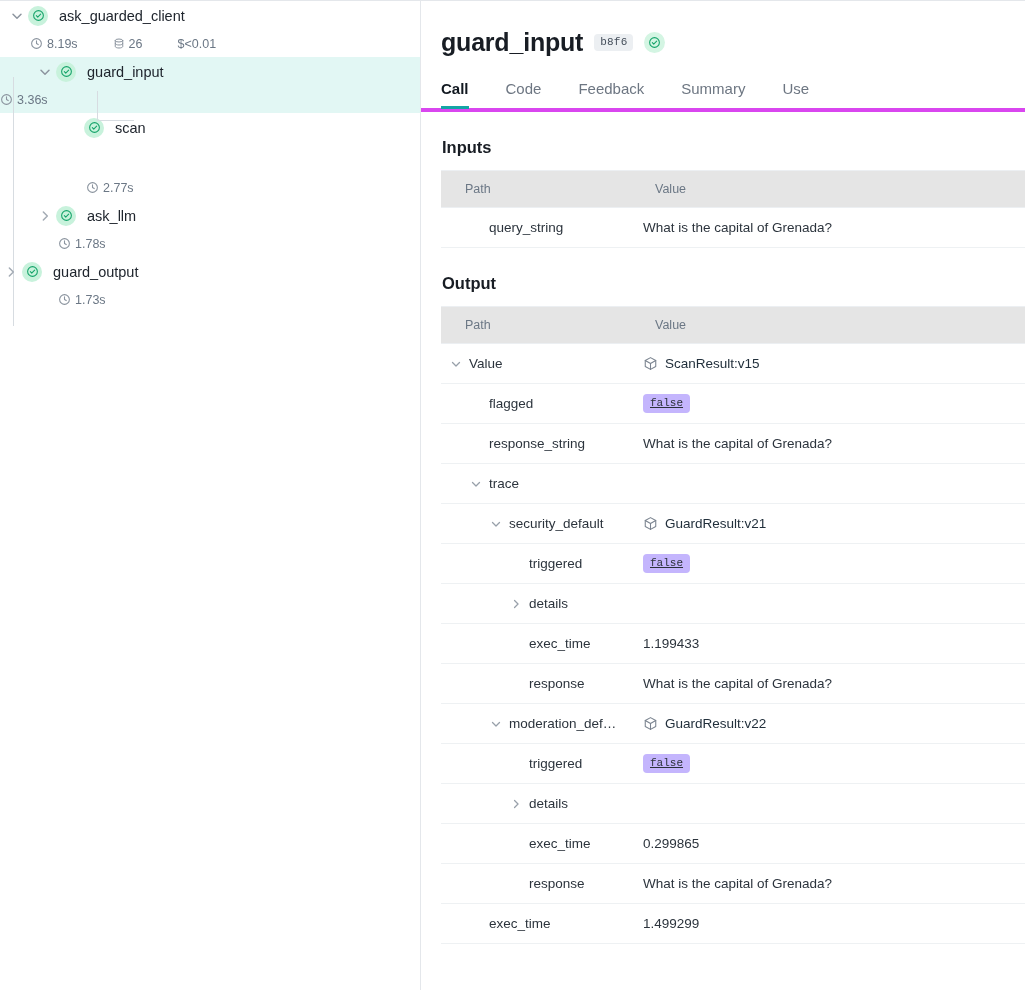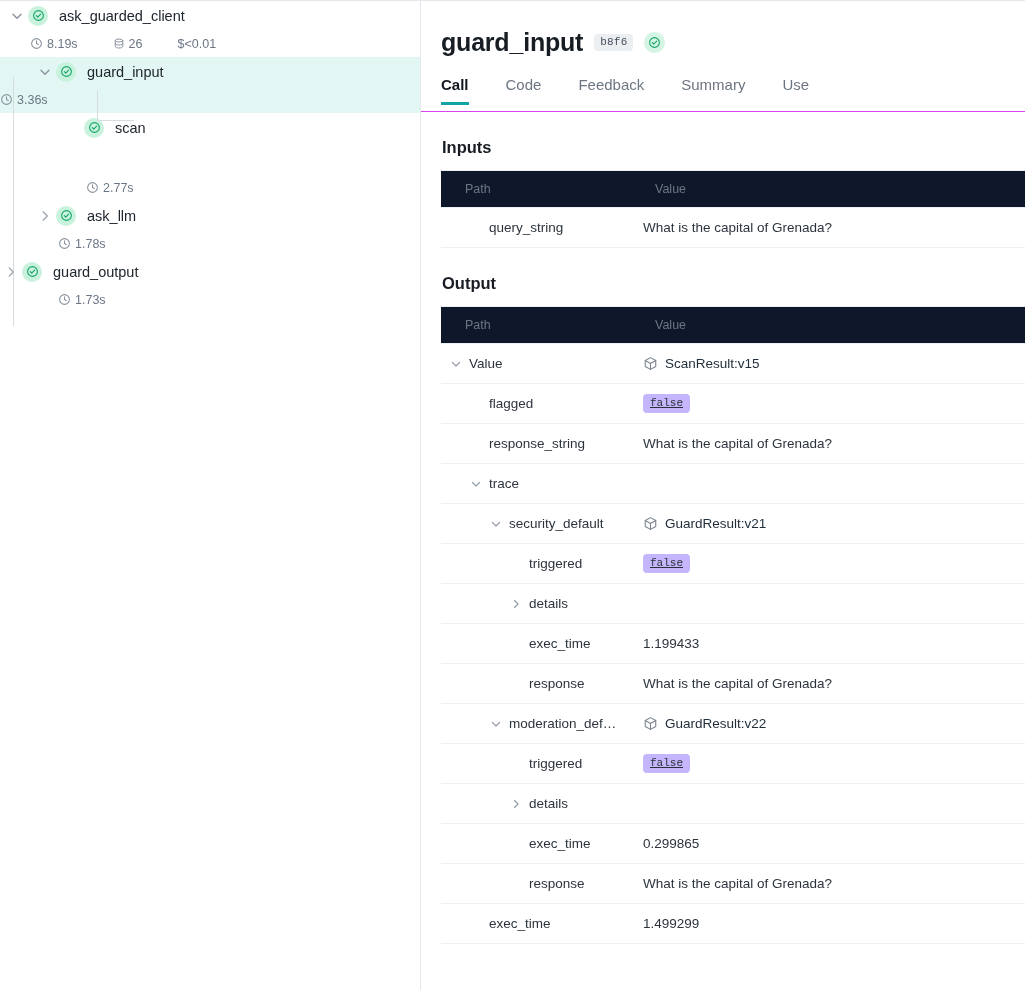--- a/index.html
+++ b/index.html
@@ -118,24 +118,24 @@
     letter-spacing: 0.2px;
   }
   .header-status {
     width: 21px; height: 21px;
     border-radius: 50%;
     background: #d4f5e3;
     display: flex; align-items: center; justify-content: center;
   }
   .tabs-wrap {
     margin-top: 10px;
-    border-bottom: 1px solid #d946ef;
+    border-bottom: 4px solid #d946ef;
     padding-left: 20px;
     display: flex;
-    align-items: center;
+    align-items: flex-end;
     height: 44px;
   }
   .tab {
     font-size: 15px;
     color: #6d7682;
     padding: 0 0 9px 0;
     margin-right: 37px;
     cursor: pointer;
     border-bottom: 3px solid transparent;
     position: relative;
@@ -155,21 +155,21 @@
     font-weight: bold;
     color: #181d24;
     margin: 26px 0 13px 1px;
   }
   table.kv {
     width: 604px;
     border-collapse: collapse;
     table-layout: fixed;
   }
   table.kv thead th {
-    background: #0f172a;
+    background: #e5e5e5;
     font-size: 12.5px;
     color: #6b7785;
     font-weight: normal;
     text-align: left;
     padding: 11px 0 11px 0;
     border-top: 1px solid #eceff2;
     border-bottom: 1px solid #eceff2;
   }
   table.kv thead th.c-path { padding-left: 24px; width: 202px; }
   table.kv thead th.c-val  { padding-left: 12px; }

